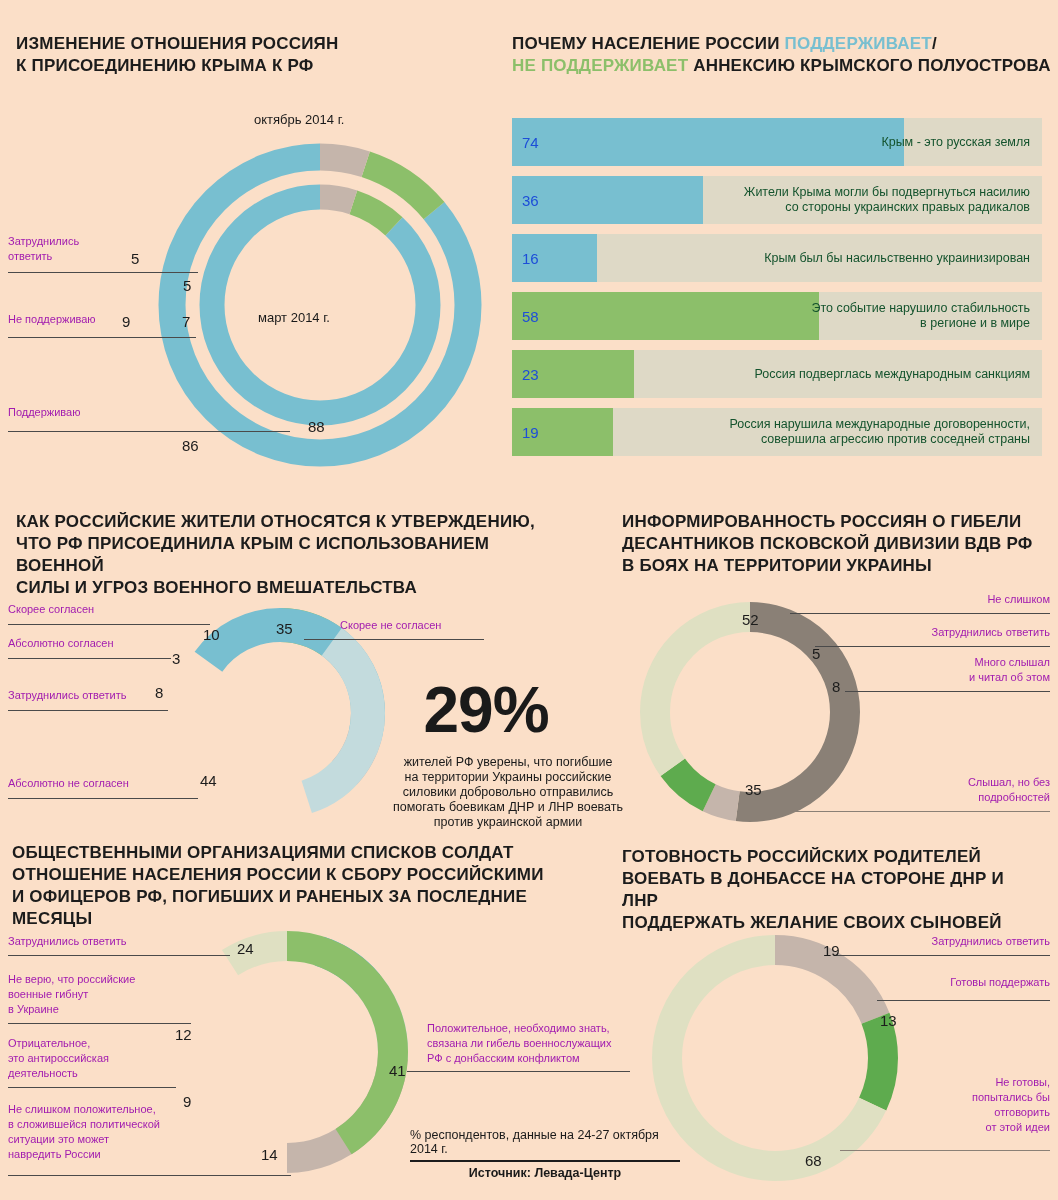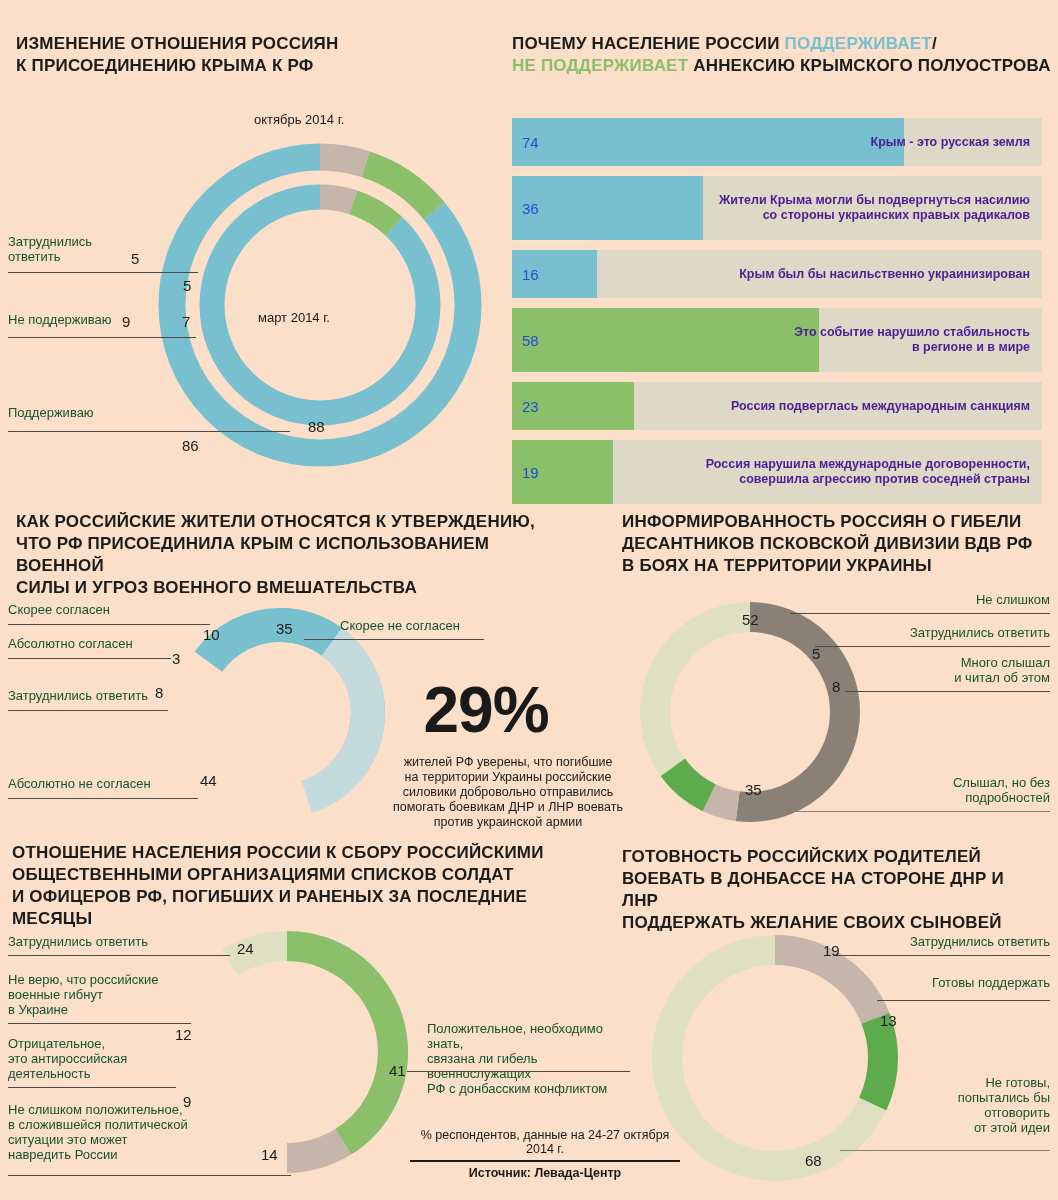--- a/index.html
+++ b/index.html
@@ -17,39 +17,39 @@
     font-size:17px;
     line-height:22px;
     letter-spacing:.2px;
     text-transform:uppercase;
     color:#1c1c1c;
   }
   .sect-title .blue{color:#78bfd0;}
   .sect-title .green{color:#8cbf6a;}
 
   
-  .bar-row{position:relative;height:64px;margin-bottom:10px;background:#ded9c6;}
+  .bar-row{position:relative;height:48px;margin-bottom:10px;background:#ded9c6;}
   .bar-fill{position:absolute;left:0;top:0;bottom:0;}
   .bar-val{position:absolute;left:10px;top:50%;transform:translateY(-50%);
            font-size:15px;color:#1d4ed8;}
   .bar-label{position:absolute;right:12px;top:50%;transform:translateY(-50%);
-             font-size:12.5px;line-height:15px;text-align:right;color:#4c1d95;font-weight:bold;}
+             font-size:12.5px;line-height:15px;text-align:right;color:#14532d;}
 
   
   .leader{position:absolute;border-bottom:1px solid #4a4a4a;height:0;}
   .leader.gray{border-bottom:1px solid #8a8076;}
-  .lab{position:absolute;font-size:13px;line-height:15px;color:#14532d;}
+  .lab{position:absolute;font-size:11px;line-height:15px;color:#a21caf;}
   .lab.r{text-align:right;}
   .num{position:absolute;font-size:15px;color:#1c1c1c;}
 
   
   .bigstat{font-size:64px;font-weight:bold;letter-spacing:-1px;text-align:center;line-height:1;}
   .bigstat-desc{font-size:12.5px;line-height:15px;text-align:center;}
 
-  .footnote{font-size:12.5px;text-align:center;}
+  .footnote{font-size:12.5px;text-align:left;}
   .source{font-size:12.5px;font-weight:bold;text-align:center;}
   .rule{border-top:2px solid #1c1c1c;}
   svg{display:block;overflow:visible;}
 </style>
 </head>
 <body>
 
 <div class="abs sect-title" style="left:16px;top:33px;width:470px;">
   <div>ИЗМЕНЕНИЕ ОТНОШЕНИЯ РОССИЯН</div>
   <div>К ПРИСОЕДИНЕНИЮ КРЫМА К РФ</div>
@@ -221,22 +221,22 @@
 и читал об этом</span></div>
 <div class="leader" style="left:845px;top:691px;width:205px;"></div>
 <div class="abs num" style="left:832px;top:678px;"><span>8</span></div>
 
 <div class="abs lab r" style="left:850px;top:775px;width:200px;white-space:pre-line;"><span>Слышал, но без
 подробностей</span></div>
 <div class="leader gray" style="left:785px;top:811px;width:265px;"></div>
 <div class="abs num" style="left:745px;top:781px;"><span>35</span></div>
 
 <div class="abs sect-title" style="left:12px;top:842px;width:580px;">
+  <div>ОБЩЕСТВЕННЫМИ ОРГАНИЗАЦИЯМИ СПИСКОВ СОЛДАТ</div>
   <div>ОТНОШЕНИЕ НАСЕЛЕНИЯ РОССИИ К СБОРУ РОССИЙСКИМИ</div>
-  <div>ОБЩЕСТВЕННЫМИ ОРГАНИЗАЦИЯМИ СПИСКОВ СОЛДАТ</div>
   <div>И ОФИЦЕРОВ РФ, ПОГИБШИХ И РАНЕНЫХ ЗА ПОСЛЕДНИЕ МЕСЯЦЫ</div>
 </div>
 
 <div class="abs" style="left:160px;top:925px;">
   <svg width="255" height="255" viewBox="0 0 255 255">
     <g transform="translate(127,127)">
 
       <circle r="106" fill="none" stroke="#c5b5ab" stroke-width="30" stroke-dasharray="159.8 506.2" stroke-dashoffset="0" transform="rotate(-90) scale(-1,1)"></circle>
       <circle r="106" fill="none" stroke="#c3dbdd" stroke-width="30" stroke-dasharray="79.9 586.1" stroke-dashoffset="-159.8" transform="rotate(-90) scale(-1,1)"></circle>
       <circle r="106" fill="none" stroke="#5cb3d0" stroke-width="30" stroke-dasharray="59.9 606.1" stroke-dashoffset="-239.7" transform="rotate(-90) scale(-1,1)"></circle>

